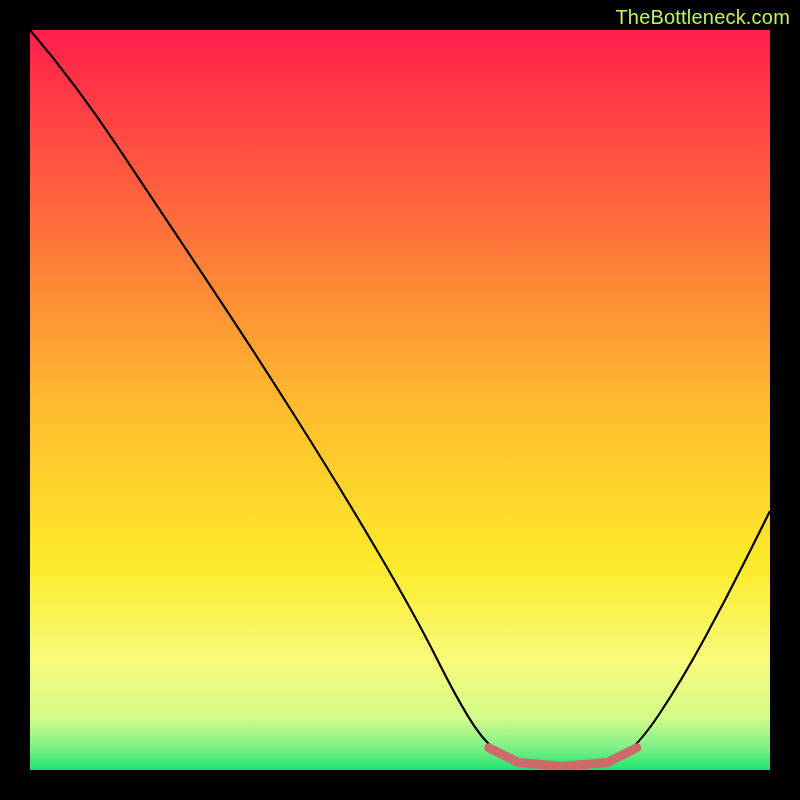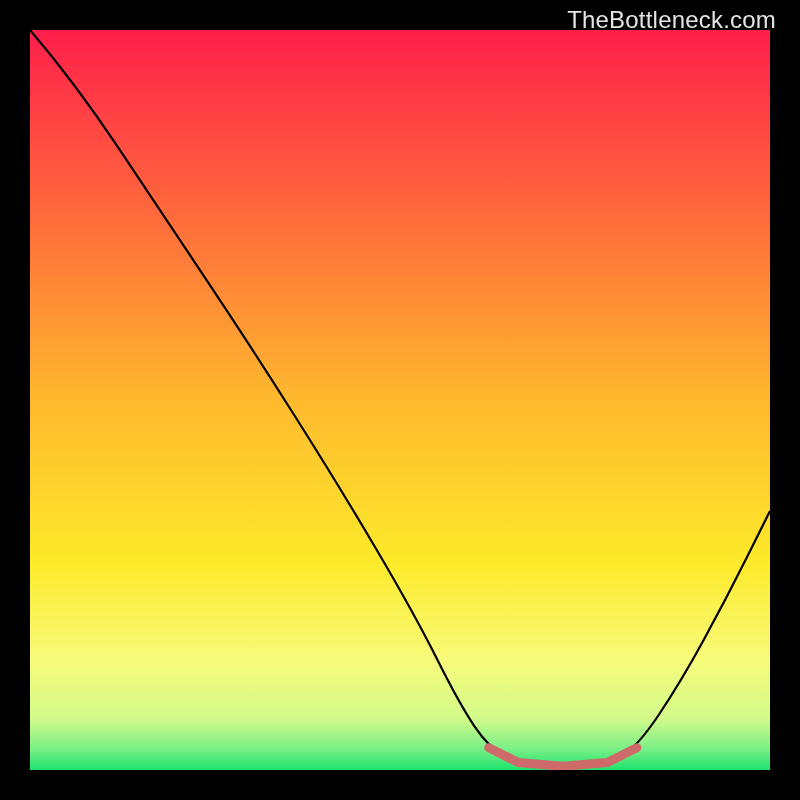--- a/index.html
+++ b/index.html
@@ -8,23 +8,23 @@
     width: 800px;
     height: 800px;
     background: #000;
     font-family: Arial, sans-serif;
     position: relative;
     overflow: hidden;
   }
   .watermark {
     position: absolute;
     top: 6px;
-    right: 24px;
-    font-size: 24px;
-    color: #e5e5e5;
+    right: 10px;
+    font-size: 20px;
+    color: #bef264;
     font-weight: 500;
     letter-spacing: 0.2px;
     z-index: 10;
   }
   .plot-wrap {
     position: absolute;
     left: 30px;
     top: 30px;
     width: 740px;
     height: 740px;

